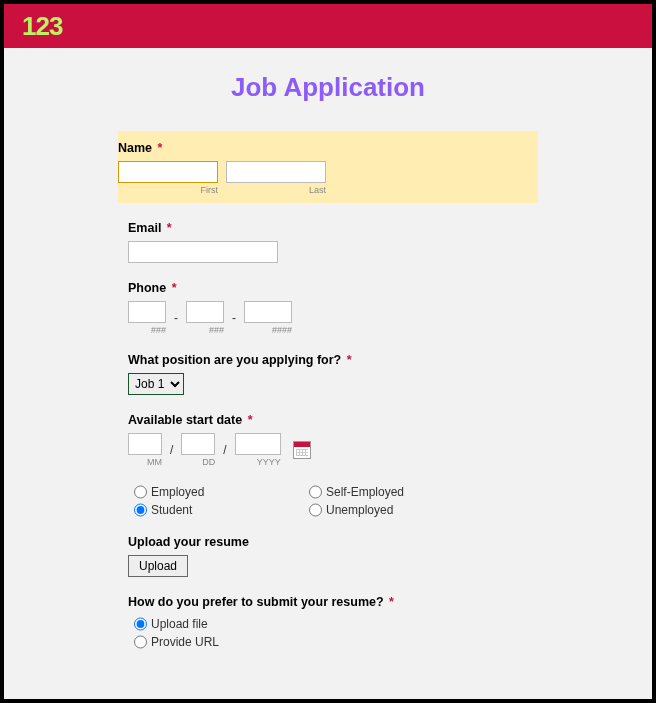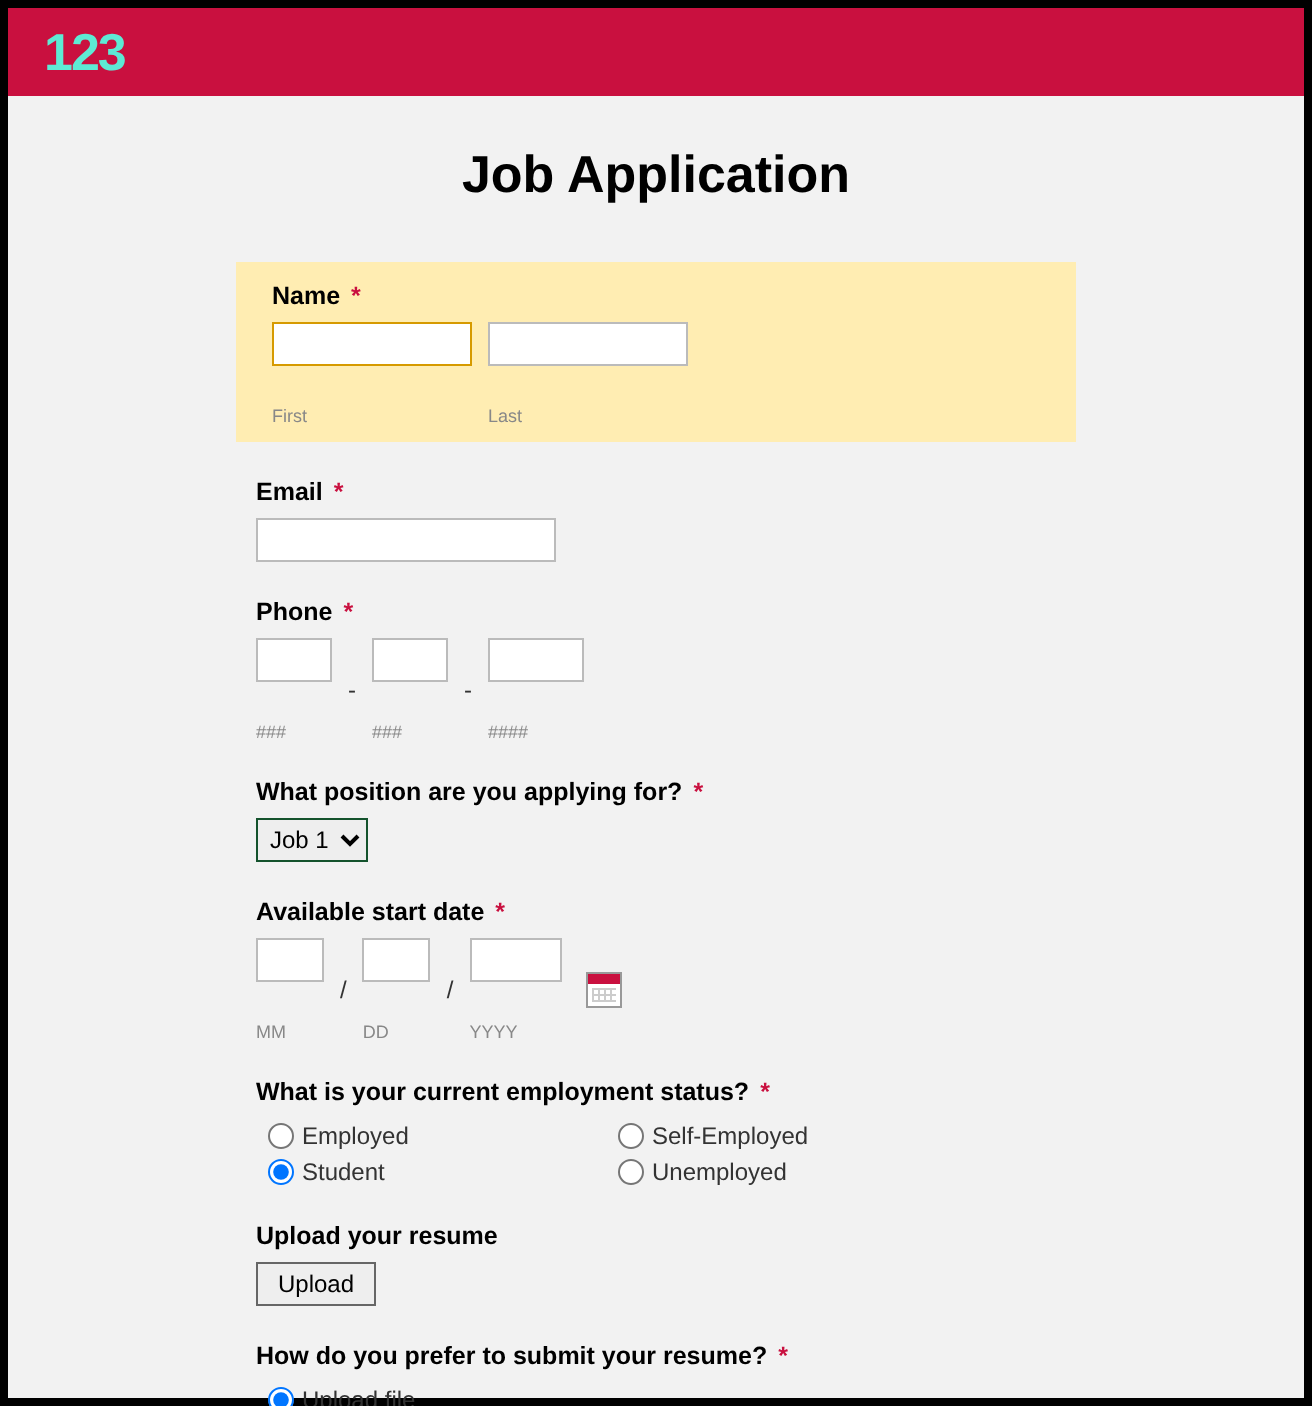--- a/index.html
+++ b/index.html
@@ -17,48 +17,48 @@
     height: 703px;
   }
   .header-bar {
     background: #c9103f;
     height: 44px;
     display: flex;
     align-items: center;
     padding-left: 18px;
   }
   .logo {
-    color: #5eead4;
+    color: #bef264;
     font-weight: 900;
     font-size: 26px;
     font-family: Arial, sans-serif;
     letter-spacing: -1px;
   }
   .page {
     background: #f2f2f2;
     height: calc(703px - 52px);
     padding: 24px 0 0 0;
   }
   .title {
     text-align: center;
     font-family: "Trebuchet MS", Verdana, sans-serif;
     font-size: 26px;
-    color: #000000;
+    color: #8b5cf6;
     margin-bottom: 28px;
   }
   .form-wrap {
     width: 400px;
     margin: 0 auto;
   }
   .field {
     margin-bottom: 18px;
   }
   .field.highlight {
     background: #ffedb2;
-    padding: 10px 10px 8px 18px;
+    padding: 10px 10px 8px 0;
     margin-left: -10px;
     margin-right: -10px;
   }
   .field-label {
     font-weight: bold;
     font-size: 12.5px;
     color: #000;
   }
   .req {
     color: #c9103f;
@@ -68,21 +68,22 @@
   .inputs-row {
     margin-top: 6px;
     display: flex;
     gap: 8px;
     align-items: center;
   }
   .sub-col { display: flex; flex-direction: column; }
   .sublabel {
     font-size: 9px;
     color: #888;
-    margin-top: 20px;
+    margin-top: 2px;
+    text-align: right;
   }
   input[type="text"].tbox {
     border: 1px solid #bbb;
     background: #fff;
     height: 22px;
     padding: 2px 4px;
     font-size: 12px;
   }
   .highlight input[type="text"].tbox.focused {
     border: 1px solid #d69a00;
@@ -249,24 +250,20 @@
           <span class="slash">/</span>
           <div class="sub-col">
             <input type="text" class="tbox w-date4" style="">
             <span class="sublabel">YYYY</span>
           </div>
           <span class="cal-icon"></span>
         </div>
       </div>
 
       <div class="field">
-        <div class="field-label">
-          <span>What is your current employment status?</span>
-          <span class="req">*</span>
-        </div>
         <div class="radio-grid">
           <label>
             <input type="radio" name="emp" style="">
             <span>Employed</span>
           </label>
           <label>
             <input type="radio" name="emp" style="">
             <span>Self-Employed</span>
           </label>
           <label>

